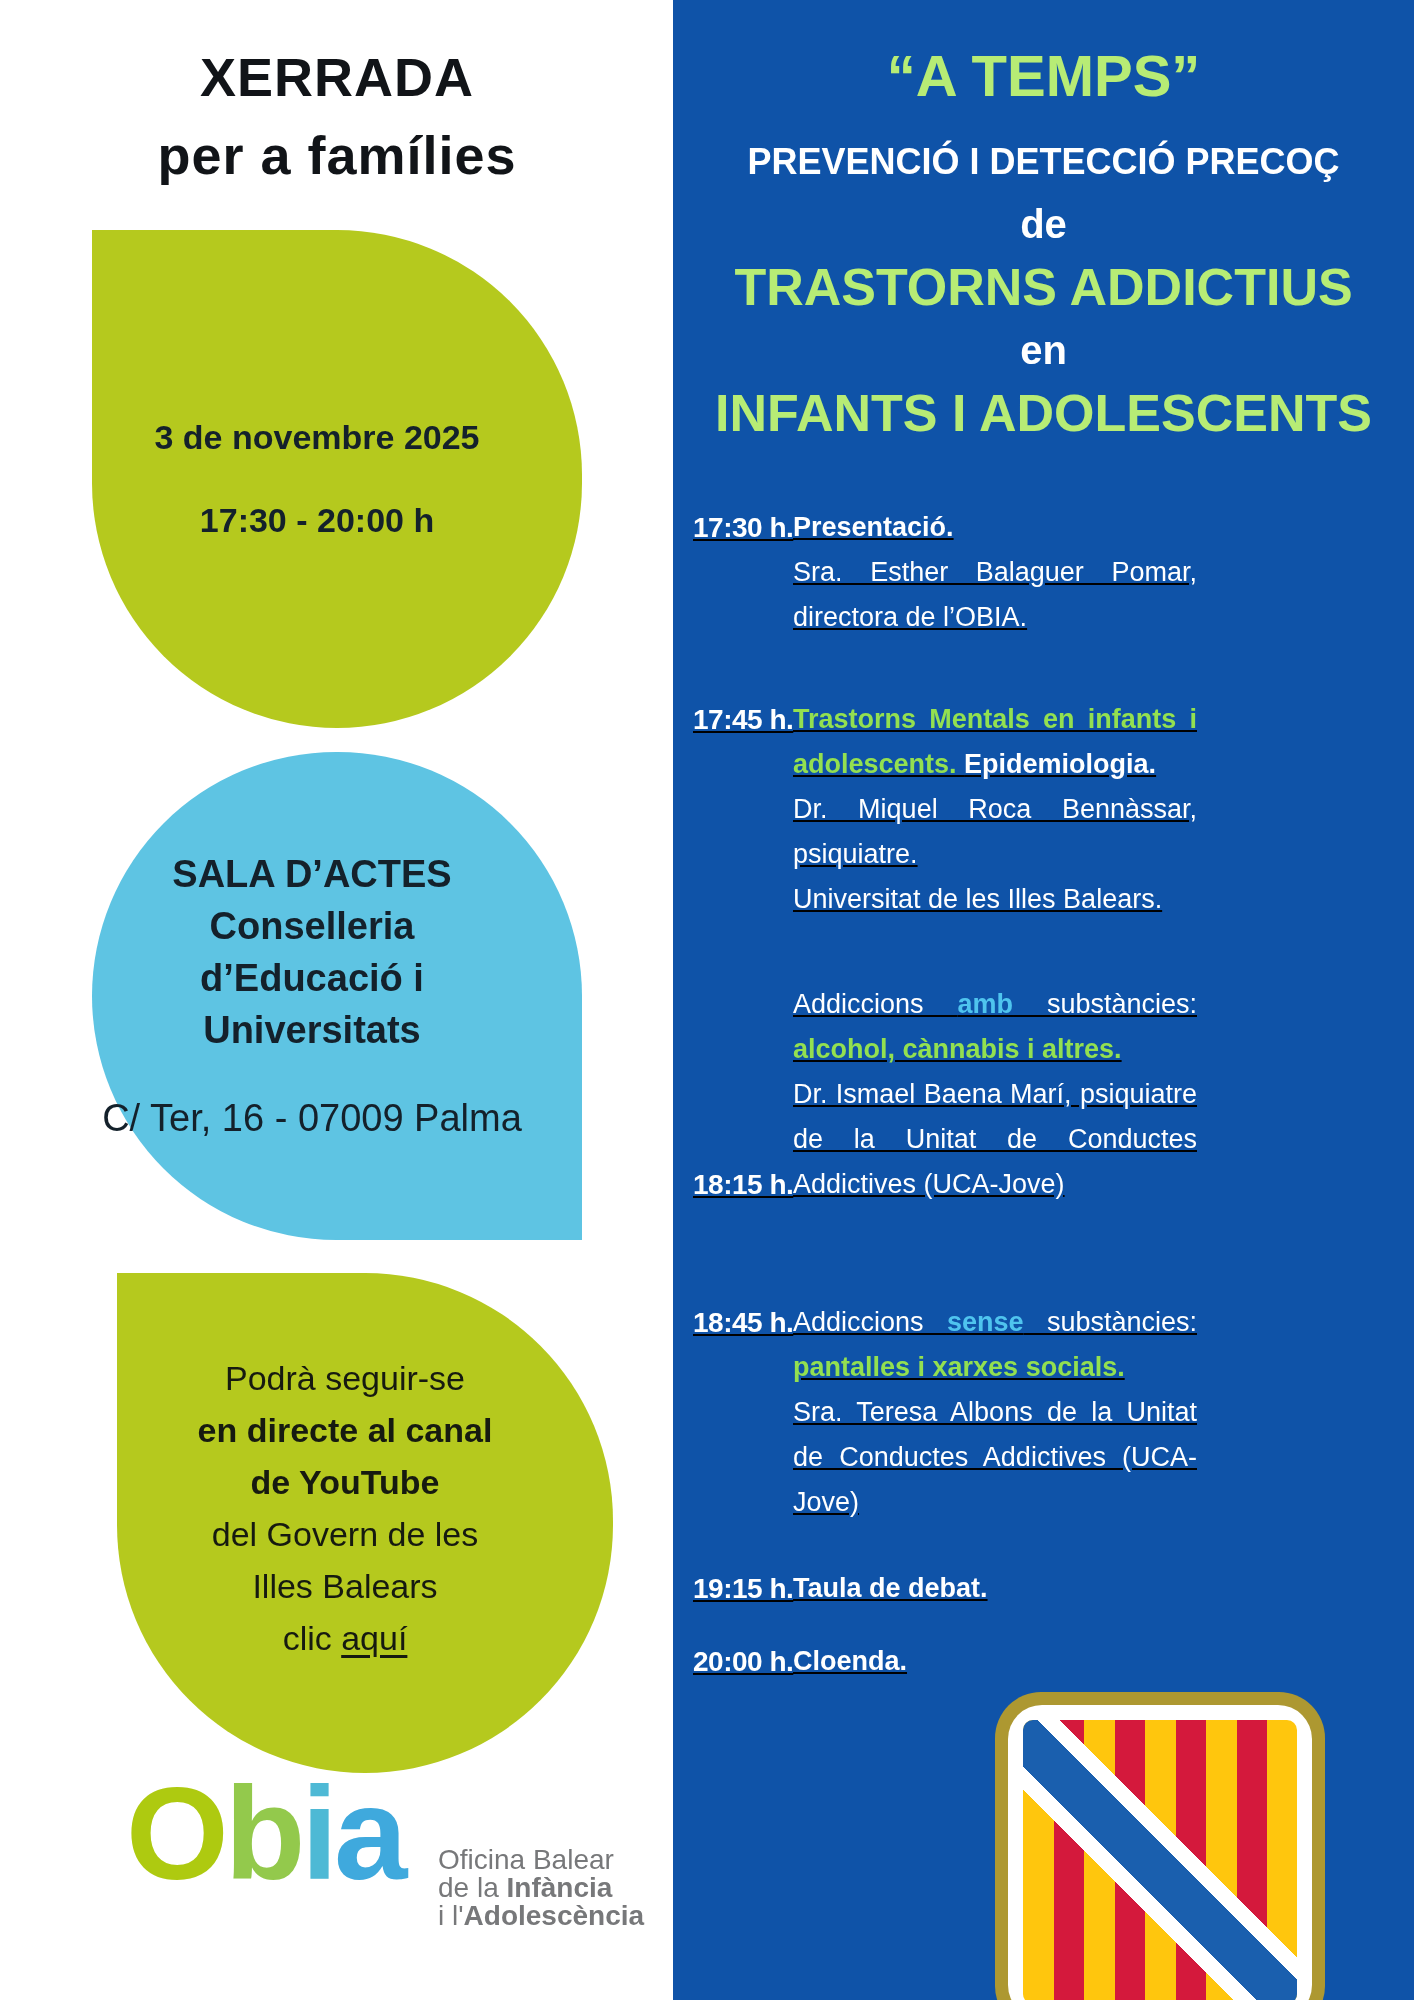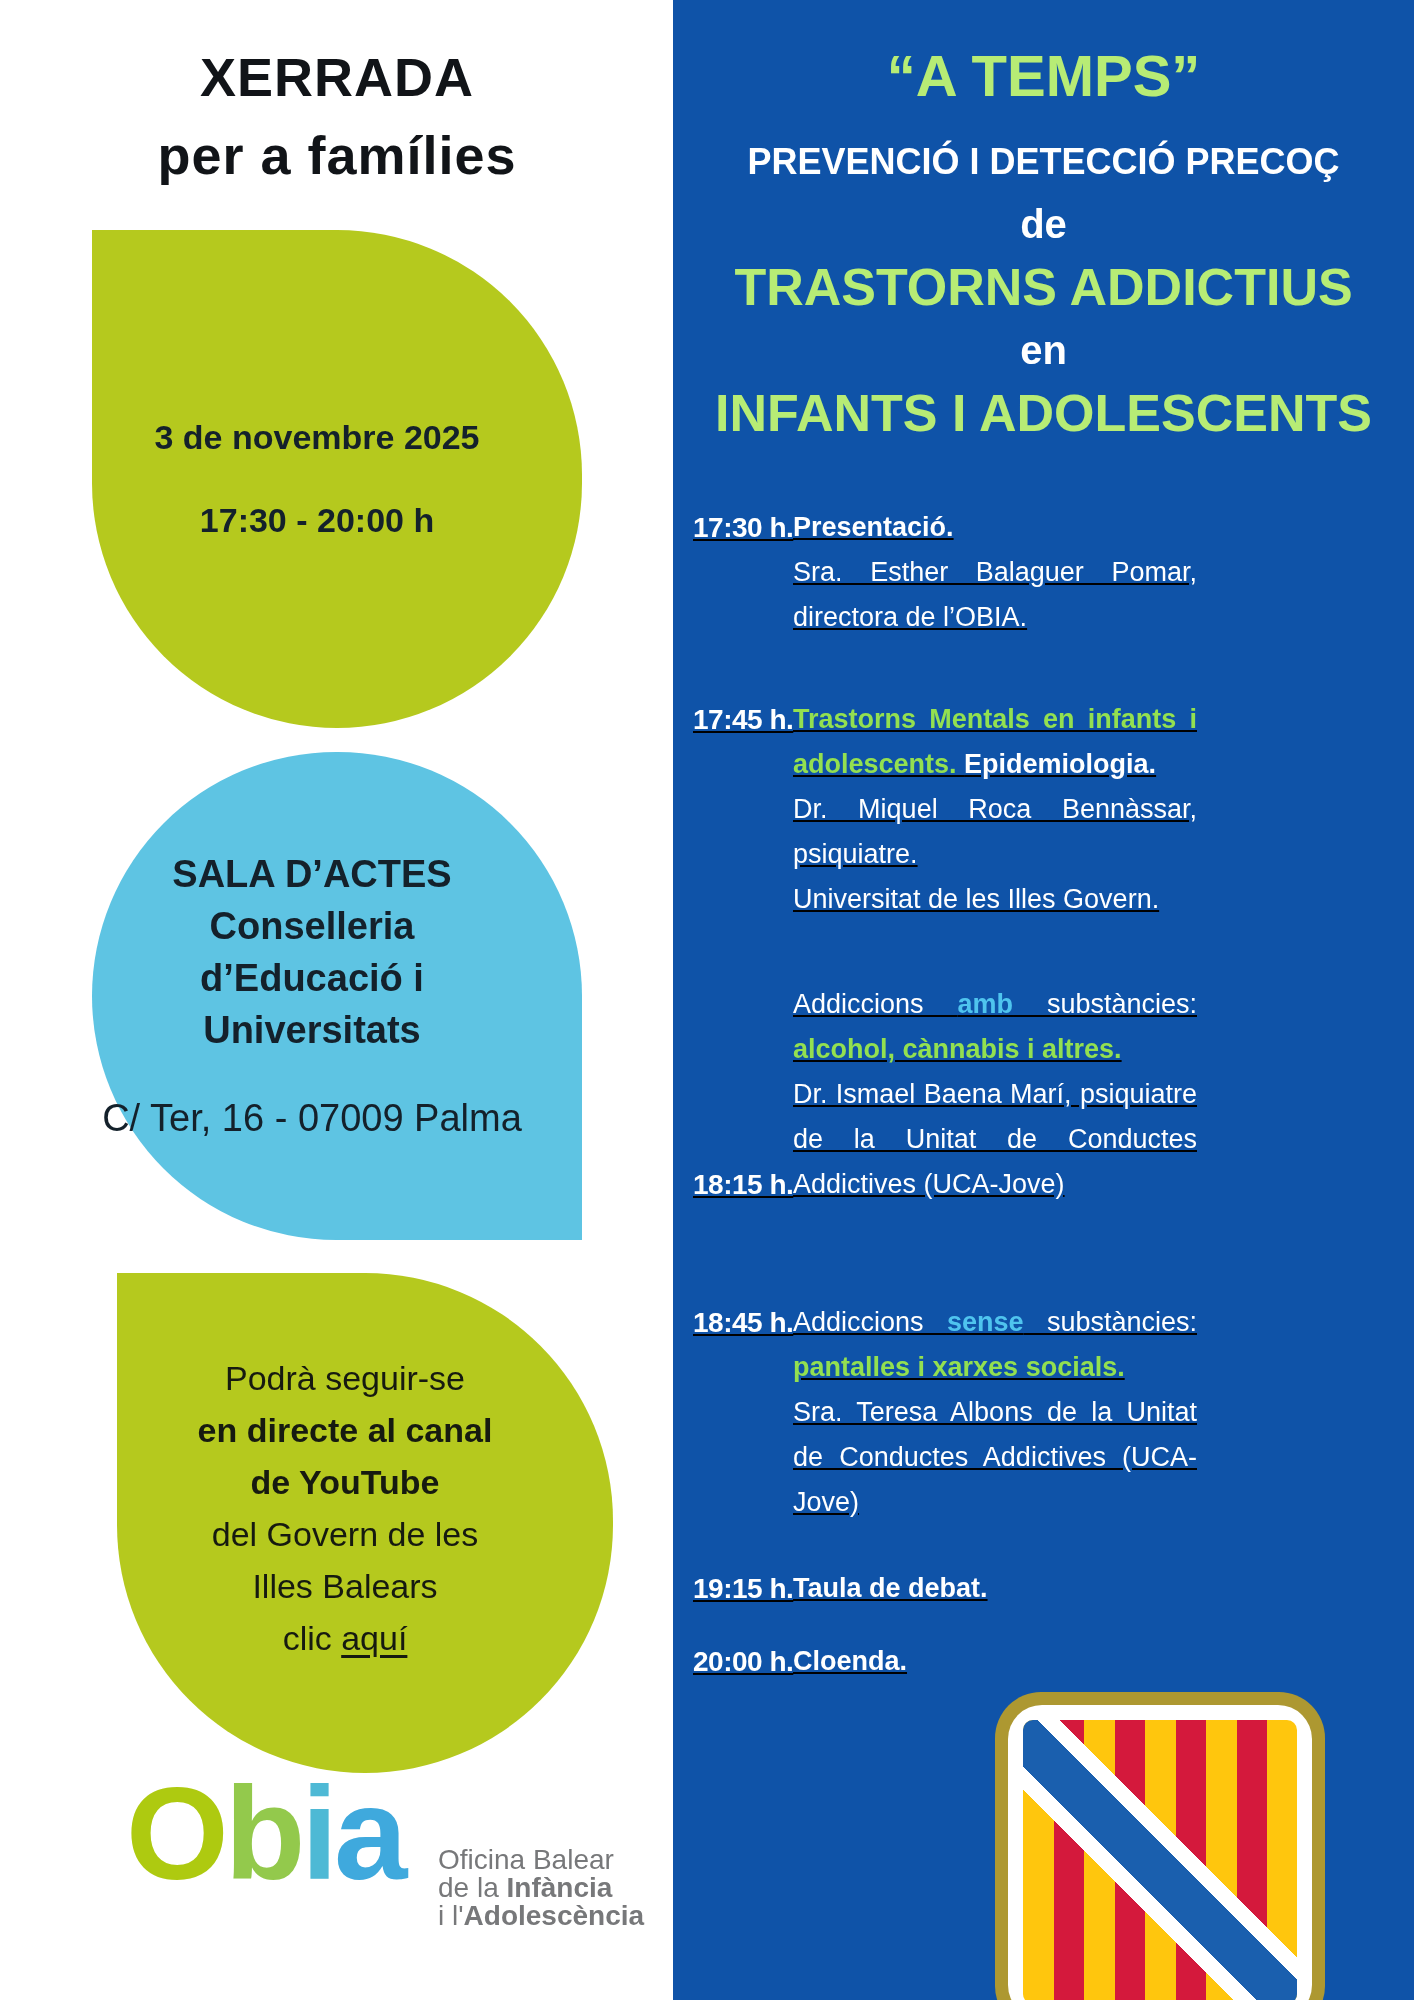--- a/index.html
+++ b/index.html
@@ -118,21 +118,21 @@
           <div class="sch-body">
             <p><span class="s-wb">Presentació.</span></p>
             <p><span class="s-w">Sra. Esther Balaguer Pomar, directora de l’OBIA.</span></p>
           </div>
         </div>
         <div class="sch-item" style="top: 697px;">
           <div class="sch-time">17:45 h.</div>
           <div class="sch-body">
             <p><span class="s-gb">Trastorns Mentals en infants i adolescents. </span><span class="s-wb">Epidemiologia.</span></p>
             <p><span class="s-w">Dr. Miquel Roca Bennàssar, psiquiatre.</span></p>
-            <p><span class="s-w">Universitat de les Illes Govern.</span></p>
+            <p><span class="s-w">Universitat de les Illes Balears.</span></p>
           </div>
         </div>
         <div class="sch-item" style="top: 982px; align-items: flex-end;">
           <div class="sch-time">18:15 h.</div>
           <div class="sch-body">
             <p><span class="s-w">Addiccions </span><span class="s-cb">amb</span><span class="s-w"> substàncies: </span><span class="s-gb">alcohol, cànnabis i altres.</span></p>
             <p><span class="s-w">Dr. Ismael Baena Marí, psiquiatre de la Unitat de Conductes Addictives (UCA-Jove)</span></p>
           </div>
         </div>
         <div class="sch-item" style="top: 1300px;">

